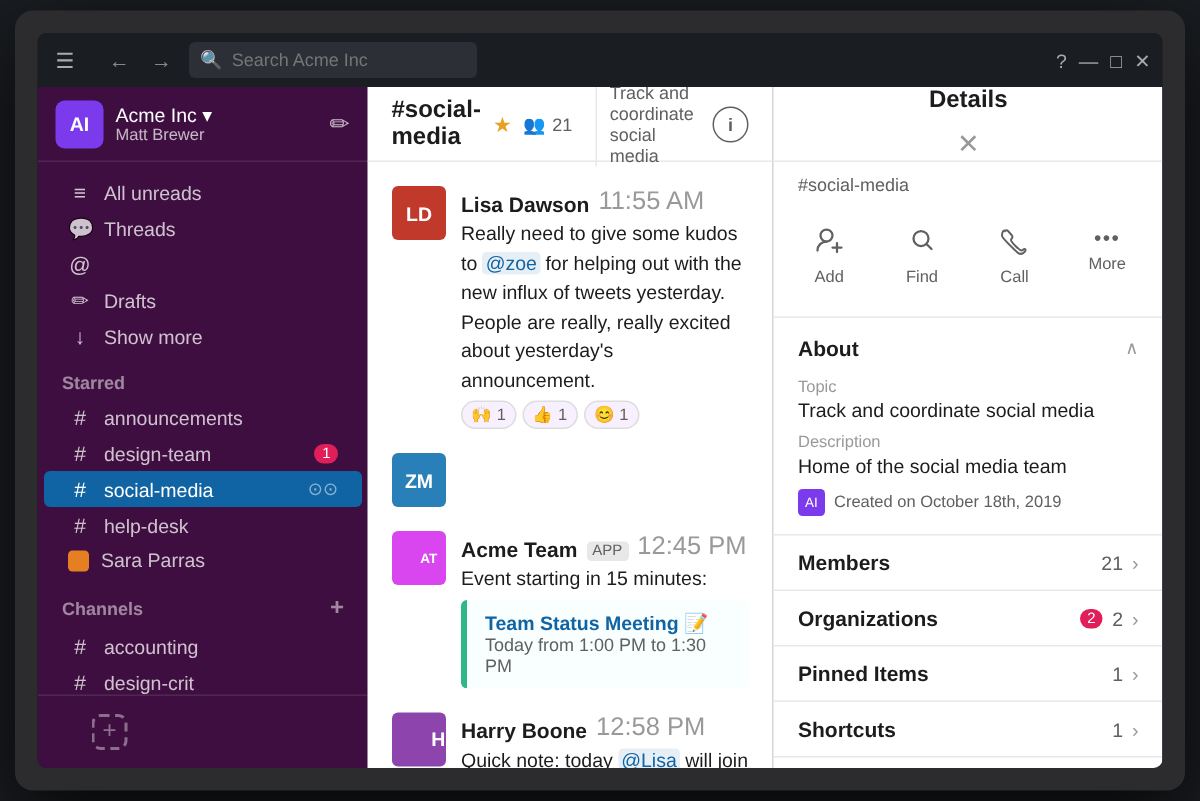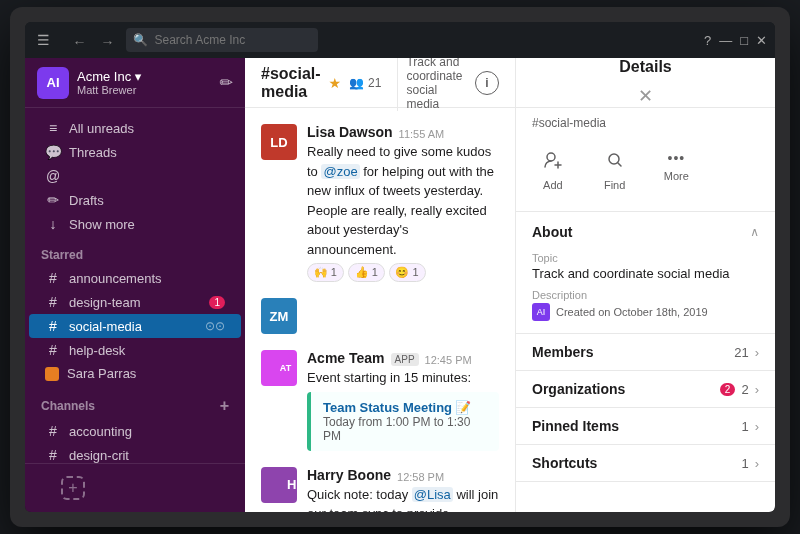--- a/index.html
+++ b/index.html
@@ -353,21 +353,21 @@
 
     .msg-app-badge {
       font-size: 10px;
       background: #e8e8e8;
       color: #616061;
       padding: 1px 4px;
       border-radius: 3px;
     }
 
     .msg-time {
-      font-size: 11px;
+      font-size: 17px;
       color: #999;
     }
 
     .msg-text {
       font-size: 13px;
       color: #1d1c1d;
       line-height: 1.5;
     }
 
     .msg-text .mention {
@@ -797,34 +797,43 @@
             <div class="details-action">
               <span class="details-action-icon">
                 <svg width="20" height="20" viewBox="0 0 20 20" fill="none">
                   <circle cx="9" cy="9" r="5" stroke="#616061" stroke-width="1.5" fill="none"></circle>
                   <path d="M13 13l3 3" stroke="#616061" stroke-width="1.5" stroke-linecap="round"></path>
                 </svg>
               </span>
               <span class="details-action-label">Find</span>
             </div>
             <div class="details-action">
+              <span class="details-action-icon">
+                <svg width="20" height="20" viewBox="0 0 20 20" fill="none">
+                  <path d="M4 4c0 0 1-1 2 0s3 3 3 4-1 1-1 2 1 2 3 4 3 3 4 3 1-1 2-1 1 1 0 2-3 2-5 0S2 9 2 7s1-4 2-3z" stroke="#616061" stroke-width="1.3" fill="none"></path>
+                </svg>
+              </span>
+              <span class="details-action-label">Call</span>
+            </div>
+            <div class="details-action">
               <span class="details-action-icon" style="font-size:14px;color:#616061;letter-spacing:1px;">•••</span>
               <span class="details-action-label">More</span>
             </div>
           </div>
 
           <div class="details-section">
             <div class="details-section-header">
               <span class="details-section-title">About</span>
               <span class="details-section-toggle">∧</span>
             </div>
             <div class="details-section-content">
               <div class="details-field-label">Topic</div>
               <div class="details-field-value">Track and coordinate social media</div>
               <div class="details-field-label">Description</div>
+              <div class="details-field-value">Home of the social media team</div>
               <div class="created-info">
                 <div class="created-avatar">AI</div>
                 <span>Created on October 18th, 2019</span>
               </div>
             </div>
           </div>
 
           <div class="details-row">
             <div class="details-row-left">
               <span class="details-row-title">Members</span>

